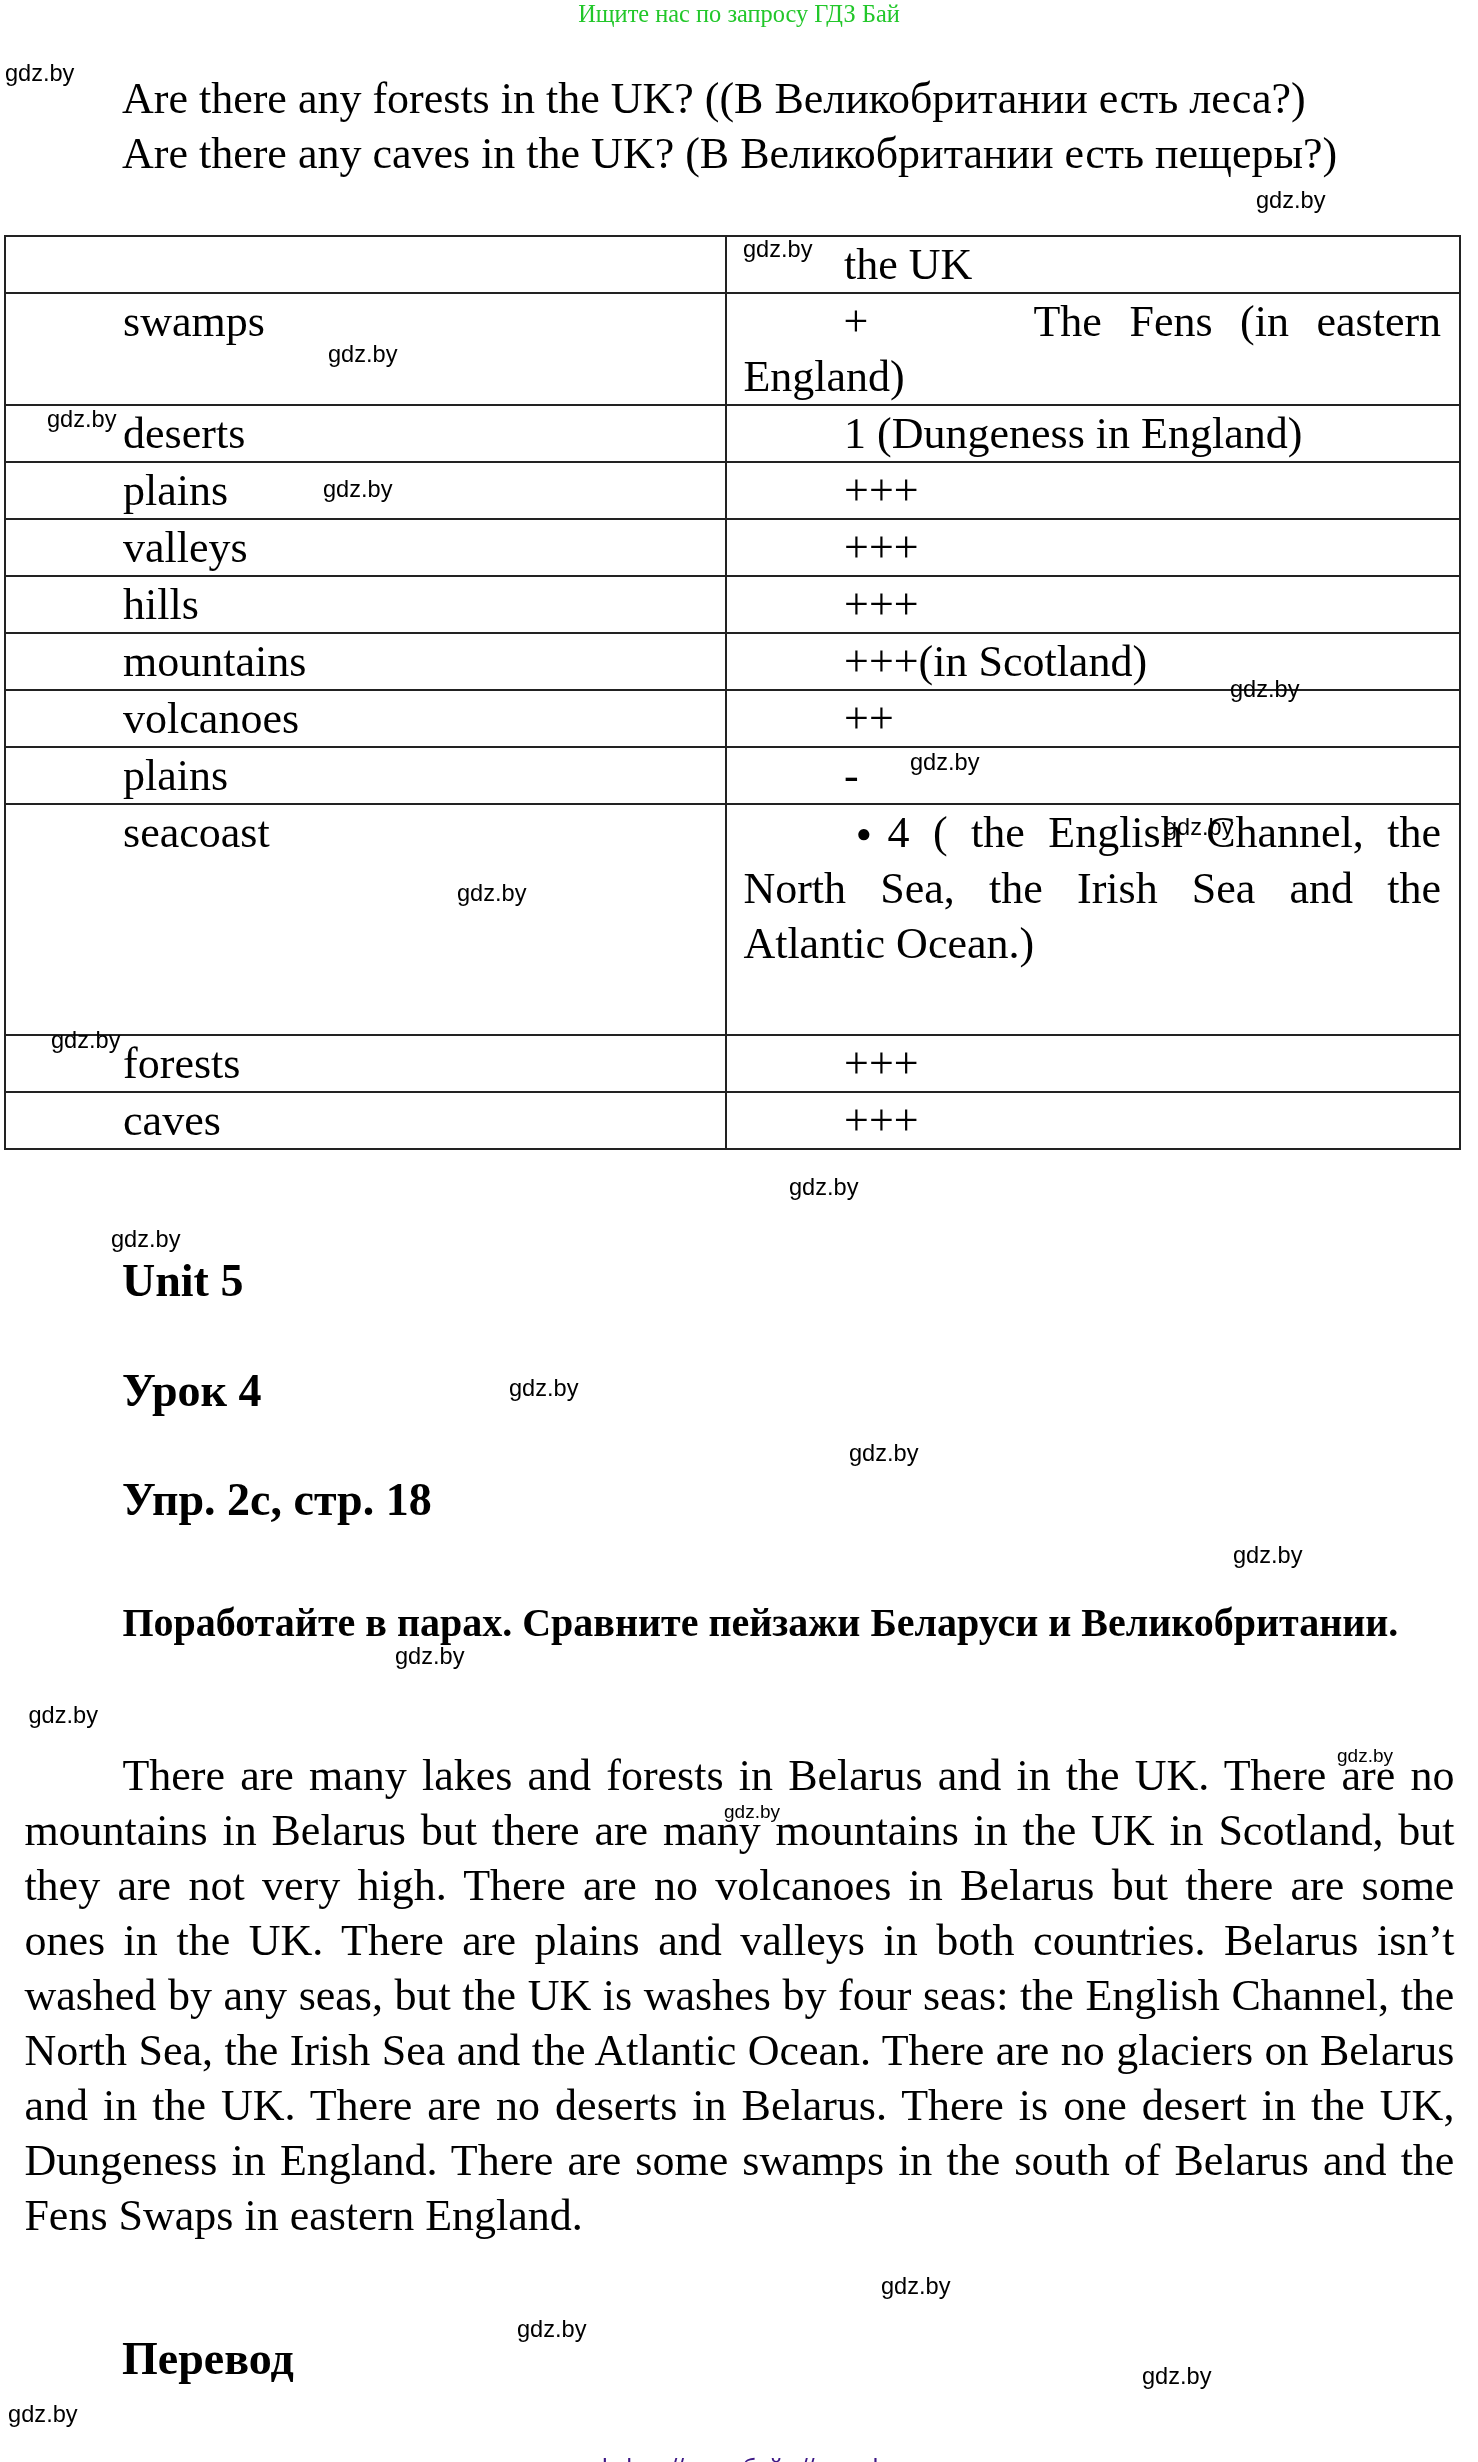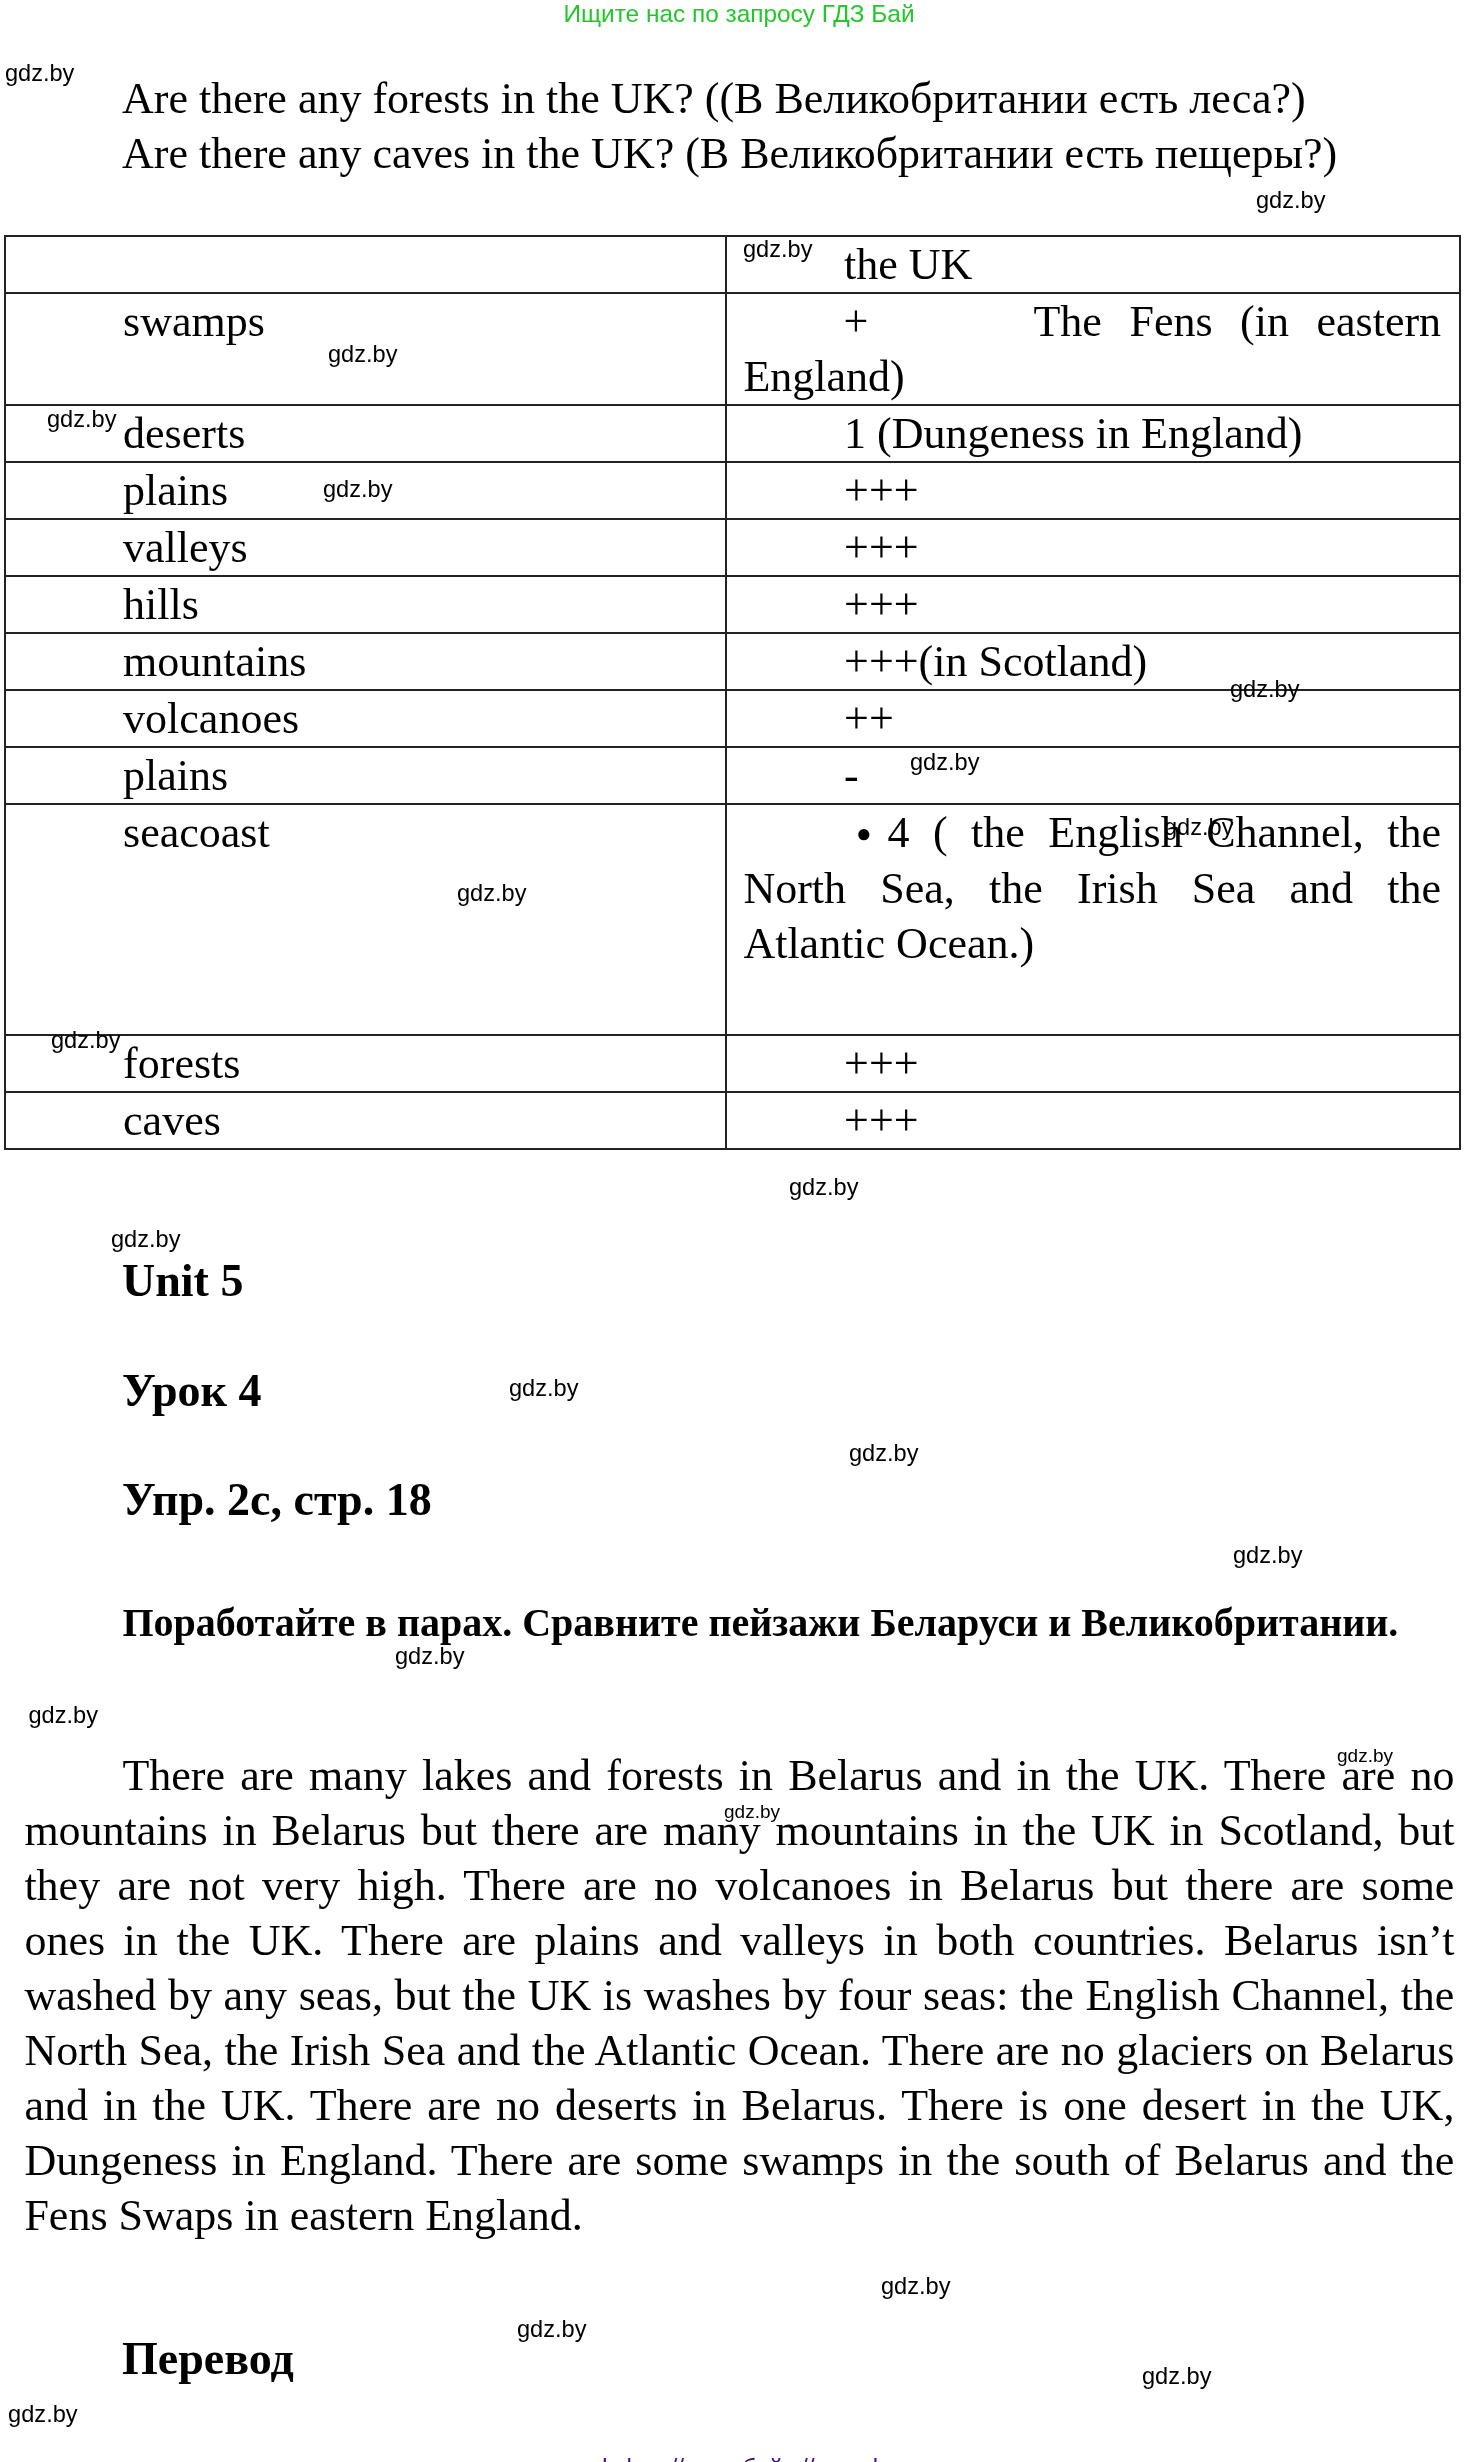--- a/index.html
+++ b/index.html
@@ -1,19 +1,19 @@
 <!DOCTYPE html>
 <html style="font-size:13px"><head>
 <meta charset="utf-8">
 <style>
   html, body { margin: 0; padding: 0; background: #ffffff; }
   body { width: 1479px; height: 2462px; position: relative; overflow: hidden;
          font-family: "Liberation Serif", "DejaVu Serif", serif; color: #000; }
   .top-banner { position: absolute; top: 0; left: 0; width: 1478px; text-align: center;
-                font-family: Liberation Sans, sans-serif; font-size: 24.4px;
+                font-family: Liberation Serif, serif; font-size: 24.4px;
                 line-height: 28px; }
   .footer { position: absolute; top: 2432px; left: 0; width: 1479px; text-align: center;
             font-family: "Liberation Sans", "DejaVu Sans", sans-serif; font-size: 24.4px; line-height: 28px; }
   .footer span { display: inline-block; margin-top: 22px; }
   .footer .sep { margin: 0 11.4px; }
   .q-line { position: absolute; left: 122px; font-size: 44px; line-height: 55px; white-space: nowrap; }
   .wm { position: absolute; font-family: "Liberation Sans", "DejaVu Sans", sans-serif;
         font-size: 23.6px; line-height: 26px; color: #000; white-space: nowrap; z-index: 5; }
   .wm.small { font-size: 19px; line-height: 21px; }
 

